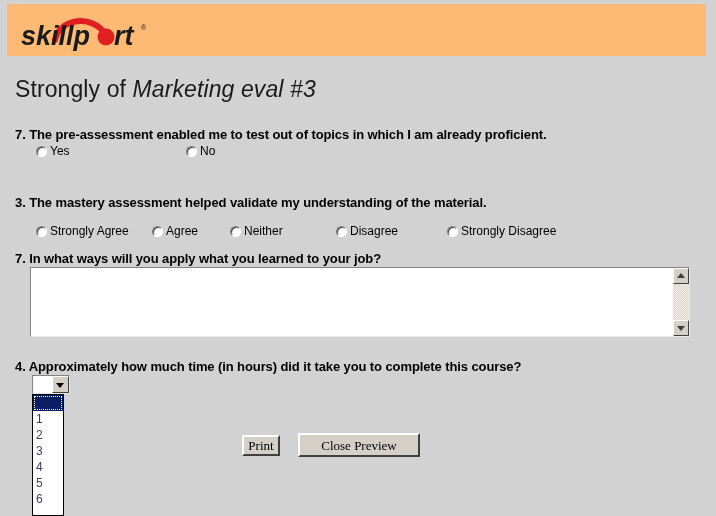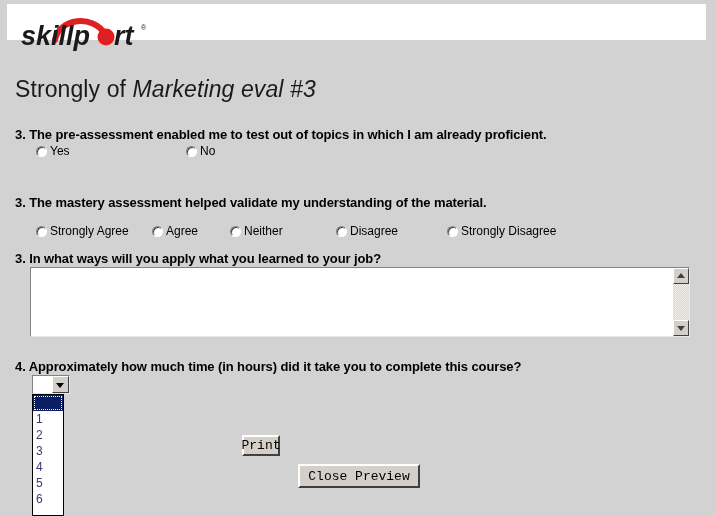--- a/index.html
+++ b/index.html
@@ -15,22 +15,22 @@
     overflow: hidden;
     position: relative;
   }
 
   
   #header-band {
     position: absolute;
     left: 7px;
     top: 4px;
     width: 699px;
-    height: 36px;
-    background: #ffffff;
+    height: 52px;
+    background: #fdba74;
   }
   #logo {
     position: absolute;
     left: 12px;
     top: 6px;
     width: 130px;
     height: 42px;
   }
   #logo svg { display: block; }
 
@@ -227,21 +227,21 @@
     outline: 1px dotted #ffffff;
     outline-offset: -2px;
   }
 
   
   .btn {
     position: absolute;
     background: #d4d0c8;
     border: 2px solid;
     border-color: #ffffff #404040 #404040 #ffffff;
-    font-family: Liberation Mono, monospace;
+    font-family: Liberation Serif, serif;
     font-size: 13px;
     color: #000000;
     text-align: center;
     box-sizing: border-box;
     cursor: default;
     padding: 0;
     line-height: 1;
     display: flex;
     align-items: center;
     justify-content: center;
@@ -250,21 +250,20 @@
     left: 242px;
     top: 435px;
     width: 38px;
     height: 21px;
   }
   #close-preview-button {
     left: 298px;
     top: 433px;
     width: 122px;
     height: 24px;
-    margin-top: 31px;
   }
 </style>
 </head>
 <body>
 
 <div id="header-band">
   <div id="logo">
     <svg width="130" height="42" viewBox="0 0 130 42" xmlns="http://www.w3.org/2000/svg">
 
       <path d="M 36 30 C 40 8, 74 4, 86 24" fill="none" stroke="#e02020" stroke-width="6" stroke-linecap="round"></path>
@@ -276,31 +275,31 @@
       <text x="95" y="35" font-family="Liberation Sans, sans-serif" font-size="27" font-weight="bold" font-style="italic" fill="#1a1a1a">rt</text>
       <text x="122" y="20" font-family="Liberation Sans, sans-serif" font-size="7" fill="#1a1a1a">®</text>
     </svg>
   </div>
 </div>
 
 <div id="page-title">
   <span>Strongly of </span><span class="em">Marketing eval #3</span>
 </div>
 
-<div class="question-text" style="left:15px; top:127px;">3. The pre-assessment enabled me to test out of topics in which I am already proficient.</div>
+<div class="question-text" style="left:15px; top:127px;">7. The pre-assessment enabled me to test out of topics in which I am already proficient.</div>
 <div class="answer-row" style="left:36px; top:144px;">
   <span class="opt" style="width:150px;"><span class="radio"></span><span class="opt-label">Yes</span></span><span class="opt"><span class="radio"></span><span class="opt-label">No</span></span>
 </div>
 
 <div class="question-text" style="left:15px; top:195px;">3. The mastery assessment helped validate my understanding of the material.</div>
 <div class="answer-row" style="left:36px; top:224px;">
   <span class="opt" style="width:116px;"><span class="radio"></span><span class="opt-label">Strongly Agree</span></span><span class="opt" style="width:78px;"><span class="radio"></span><span class="opt-label">Agree</span></span><span class="opt" style="width:106px;"><span class="radio"></span><span class="opt-label">Neither</span></span><span class="opt" style="width:111px;"><span class="radio"></span><span class="opt-label">Disagree</span></span><span class="opt"><span class="radio"></span><span class="opt-label">Strongly Disagree</span></span>
 </div>
 
-<div class="question-text" style="left:15px; top:251px;">3. In what ways will you apply what you learned to your job?</div>
+<div class="question-text" style="left:15px; top:251px;">7. In what ways will you apply what you learned to your job?</div>
 <div id="comment-box">
   <textarea id="comment-input" placeholder="" style=""></textarea>
   <div id="comment-scrollbar">
     <div class="sb-btn sb-up"></div>
     <div id="sb-track"></div>
     <div class="sb-btn sb-down"></div>
   </div>
 </div>
 
 <div class="question-text" style="left:15px; top:359px;">4. Approximately how much time (in hours) did it take you to complete this course?</div>

